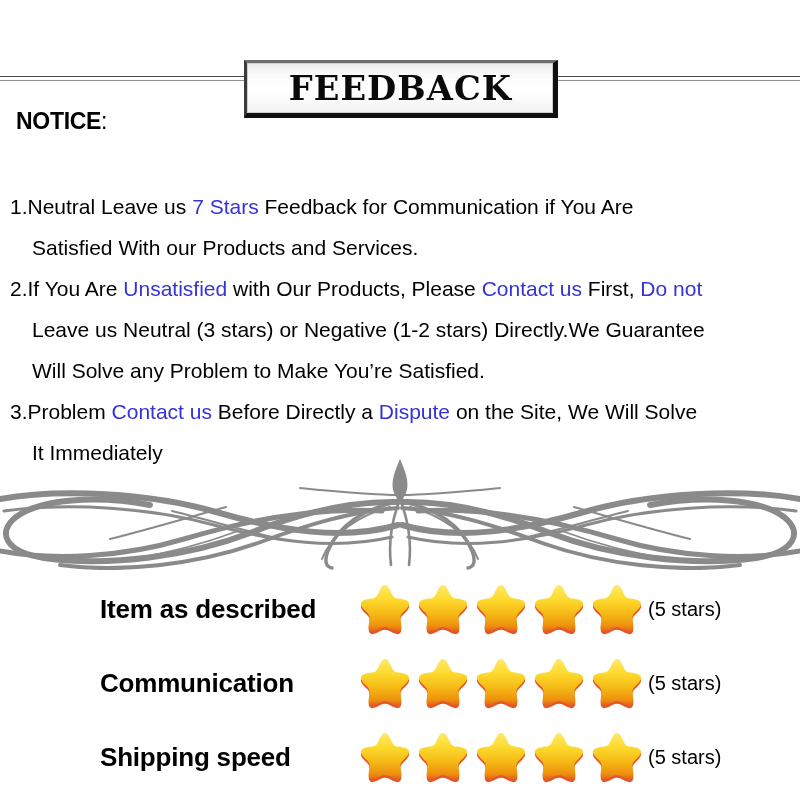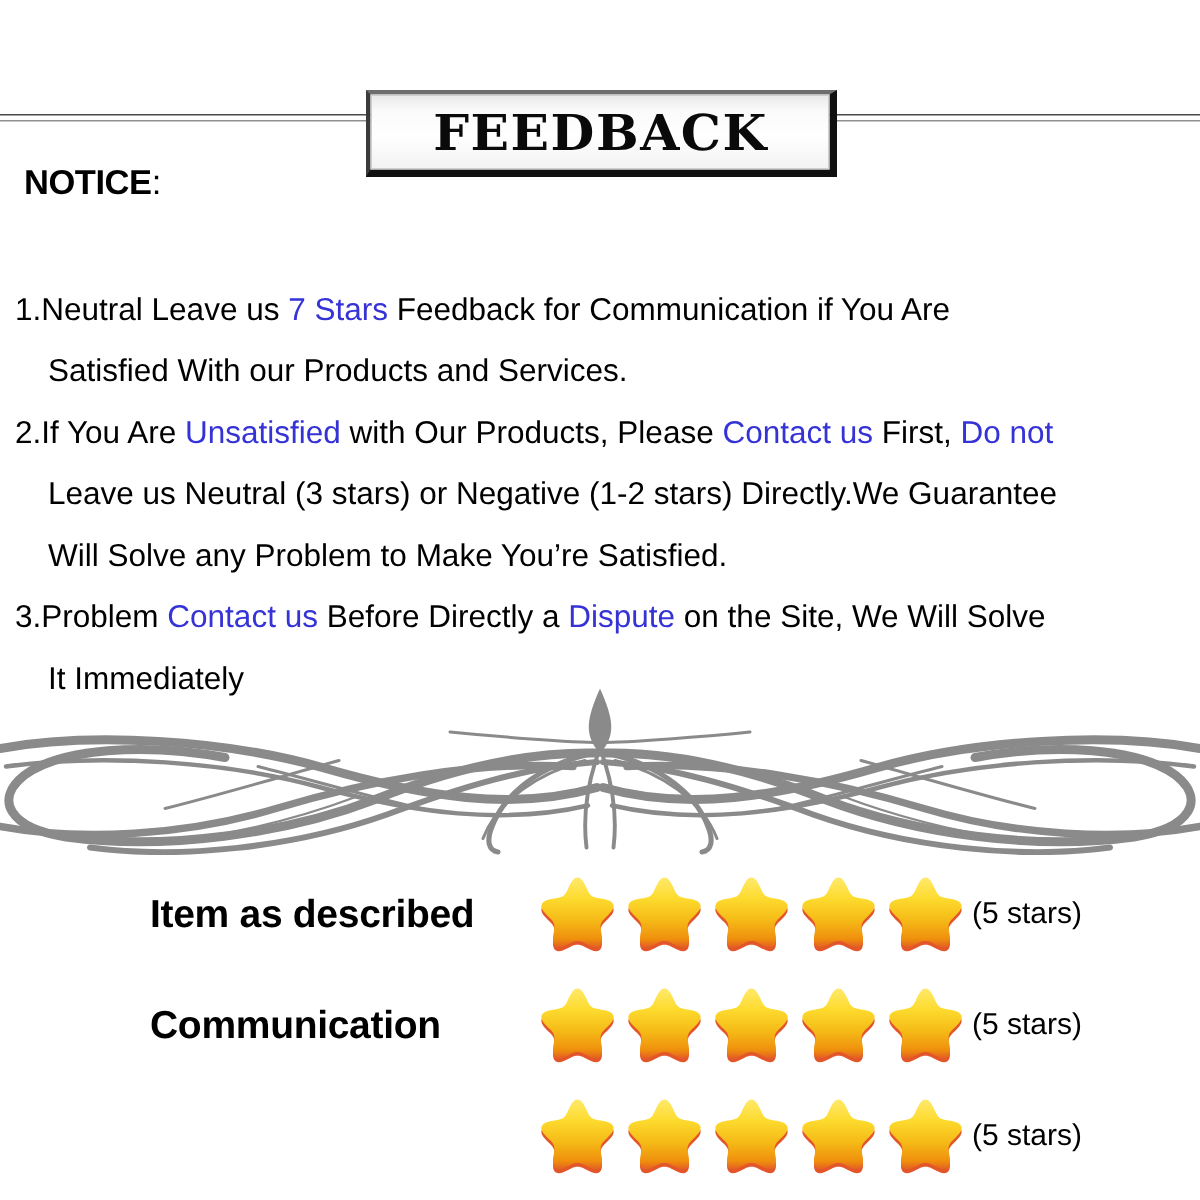--- a/index.html
+++ b/index.html
@@ -258,20 +258,21 @@
           <path d="M27 3 C29.6 3 31.4 6.2 33.6 11.2 C35.2 14.8 36.6 16.1 40.4 16.6 C46.2 17.4 50 18.4 50.9 21 C51.8 23.6 49.3 26.3 45.4 30 C42.7 32.6 41.9 34.5 42.6 38.2 C43.6 43.6 43.8 47.4 41.6 49 C39.4 50.6 36.2 49 31.6 46.6 C28.3 44.9 25.7 44.9 22.4 46.6 C17.8 49 14.6 50.6 12.4 49 C10.2 47.4 10.4 43.6 11.4 38.2 C12.1 34.5 11.3 32.6 8.6 30 C4.7 26.3 2.2 23.6 3.1 21 C4 18.4 7.8 17.4 13.6 16.6 C17.4 16.1 18.8 14.8 20.4 11.2 C22.6 6.2 24.4 3 27 3 Z" fill="url(#starGrad)"></path>
         </svg>
         <svg class="star" viewBox="0 0 54 54">
           <path d="M27 3 C29.6 3 31.4 6.2 33.6 11.2 C35.2 14.8 36.6 16.1 40.4 16.6 C46.2 17.4 50 18.4 50.9 21 C51.8 23.6 49.3 26.3 45.4 30 C42.7 32.6 41.9 34.5 42.6 38.2 C43.6 43.6 43.8 47.4 41.6 49 C39.4 50.6 36.2 49 31.6 46.6 C28.3 44.9 25.7 44.9 22.4 46.6 C17.8 49 14.6 50.6 12.4 49 C10.2 47.4 10.4 43.6 11.4 38.2 C12.1 34.5 11.3 32.6 8.6 30 C4.7 26.3 2.2 23.6 3.1 21 C4 18.4 7.8 17.4 13.6 16.6 C17.4 16.1 18.8 14.8 20.4 11.2 C22.6 6.2 24.4 3 27 3 Z" fill="#e2562a" transform="translate(0,2.5)"></path>
           <path d="M27 3 C29.6 3 31.4 6.2 33.6 11.2 C35.2 14.8 36.6 16.1 40.4 16.6 C46.2 17.4 50 18.4 50.9 21 C51.8 23.6 49.3 26.3 45.4 30 C42.7 32.6 41.9 34.5 42.6 38.2 C43.6 43.6 43.8 47.4 41.6 49 C39.4 50.6 36.2 49 31.6 46.6 C28.3 44.9 25.7 44.9 22.4 46.6 C17.8 49 14.6 50.6 12.4 49 C10.2 47.4 10.4 43.6 11.4 38.2 C12.1 34.5 11.3 32.6 8.6 30 C4.7 26.3 2.2 23.6 3.1 21 C4 18.4 7.8 17.4 13.6 16.6 C17.4 16.1 18.8 14.8 20.4 11.2 C22.6 6.2 24.4 3 27 3 Z" fill="url(#starGrad)"></path>
         </svg>
       </div>
       <div class="stars-note">(5 stars)</div>
     </div>
     <div class="rating-row">
+      <div class="rating-label">Shipping speed</div>
       <div class="stars">
         <svg class="star" viewBox="0 0 54 54">
           <path d="M27 3 C29.6 3 31.4 6.2 33.6 11.2 C35.2 14.8 36.6 16.1 40.4 16.6 C46.2 17.4 50 18.4 50.9 21 C51.8 23.6 49.3 26.3 45.4 30 C42.7 32.6 41.9 34.5 42.6 38.2 C43.6 43.6 43.8 47.4 41.6 49 C39.4 50.6 36.2 49 31.6 46.6 C28.3 44.9 25.7 44.9 22.4 46.6 C17.8 49 14.6 50.6 12.4 49 C10.2 47.4 10.4 43.6 11.4 38.2 C12.1 34.5 11.3 32.6 8.6 30 C4.7 26.3 2.2 23.6 3.1 21 C4 18.4 7.8 17.4 13.6 16.6 C17.4 16.1 18.8 14.8 20.4 11.2 C22.6 6.2 24.4 3 27 3 Z" fill="#e2562a" transform="translate(0,2.5)"></path>
           <path d="M27 3 C29.6 3 31.4 6.2 33.6 11.2 C35.2 14.8 36.6 16.1 40.4 16.6 C46.2 17.4 50 18.4 50.9 21 C51.8 23.6 49.3 26.3 45.4 30 C42.7 32.6 41.9 34.5 42.6 38.2 C43.6 43.6 43.8 47.4 41.6 49 C39.4 50.6 36.2 49 31.6 46.6 C28.3 44.9 25.7 44.9 22.4 46.6 C17.8 49 14.6 50.6 12.4 49 C10.2 47.4 10.4 43.6 11.4 38.2 C12.1 34.5 11.3 32.6 8.6 30 C4.7 26.3 2.2 23.6 3.1 21 C4 18.4 7.8 17.4 13.6 16.6 C17.4 16.1 18.8 14.8 20.4 11.2 C22.6 6.2 24.4 3 27 3 Z" fill="url(#starGrad)"></path>
         </svg>
         <svg class="star" viewBox="0 0 54 54">
           <path d="M27 3 C29.6 3 31.4 6.2 33.6 11.2 C35.2 14.8 36.6 16.1 40.4 16.6 C46.2 17.4 50 18.4 50.9 21 C51.8 23.6 49.3 26.3 45.4 30 C42.7 32.6 41.9 34.5 42.6 38.2 C43.6 43.6 43.8 47.4 41.6 49 C39.4 50.6 36.2 49 31.6 46.6 C28.3 44.9 25.7 44.9 22.4 46.6 C17.8 49 14.6 50.6 12.4 49 C10.2 47.4 10.4 43.6 11.4 38.2 C12.1 34.5 11.3 32.6 8.6 30 C4.7 26.3 2.2 23.6 3.1 21 C4 18.4 7.8 17.4 13.6 16.6 C17.4 16.1 18.8 14.8 20.4 11.2 C22.6 6.2 24.4 3 27 3 Z" fill="#e2562a" transform="translate(0,2.5)"></path>
           <path d="M27 3 C29.6 3 31.4 6.2 33.6 11.2 C35.2 14.8 36.6 16.1 40.4 16.6 C46.2 17.4 50 18.4 50.9 21 C51.8 23.6 49.3 26.3 45.4 30 C42.7 32.6 41.9 34.5 42.6 38.2 C43.6 43.6 43.8 47.4 41.6 49 C39.4 50.6 36.2 49 31.6 46.6 C28.3 44.9 25.7 44.9 22.4 46.6 C17.8 49 14.6 50.6 12.4 49 C10.2 47.4 10.4 43.6 11.4 38.2 C12.1 34.5 11.3 32.6 8.6 30 C4.7 26.3 2.2 23.6 3.1 21 C4 18.4 7.8 17.4 13.6 16.6 C17.4 16.1 18.8 14.8 20.4 11.2 C22.6 6.2 24.4 3 27 3 Z" fill="url(#starGrad)"></path>
         </svg>
         <svg class="star" viewBox="0 0 54 54">

